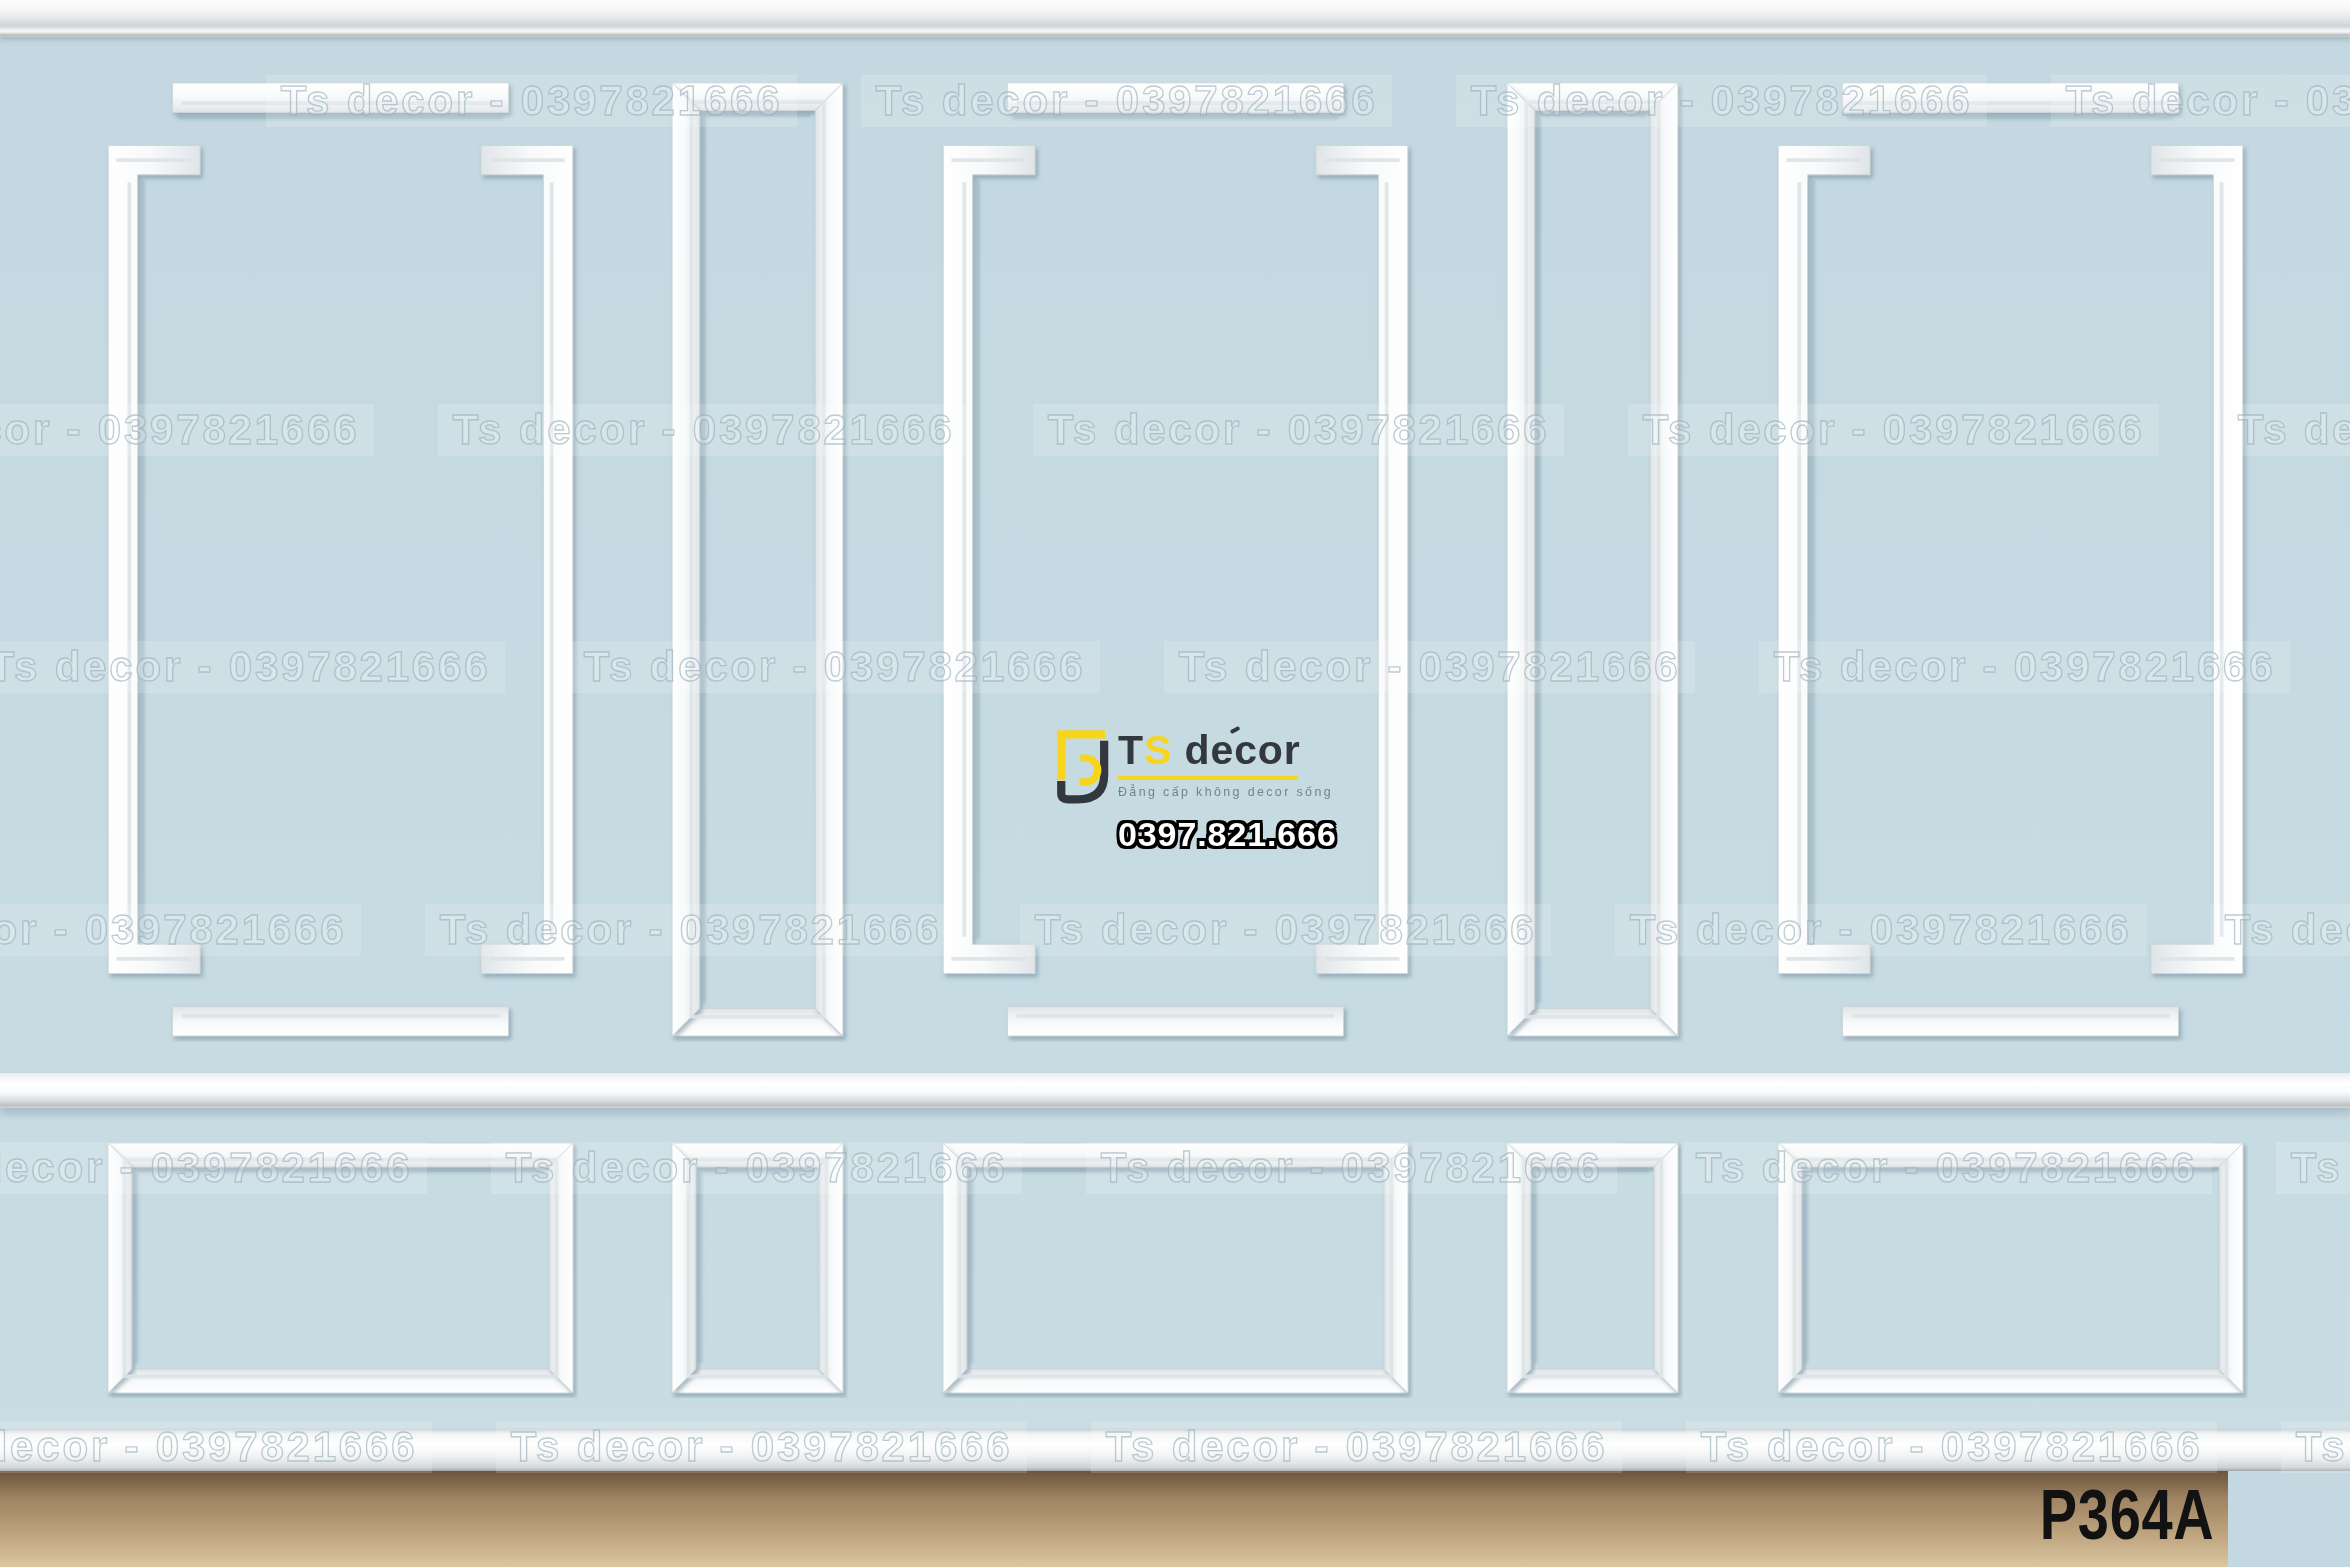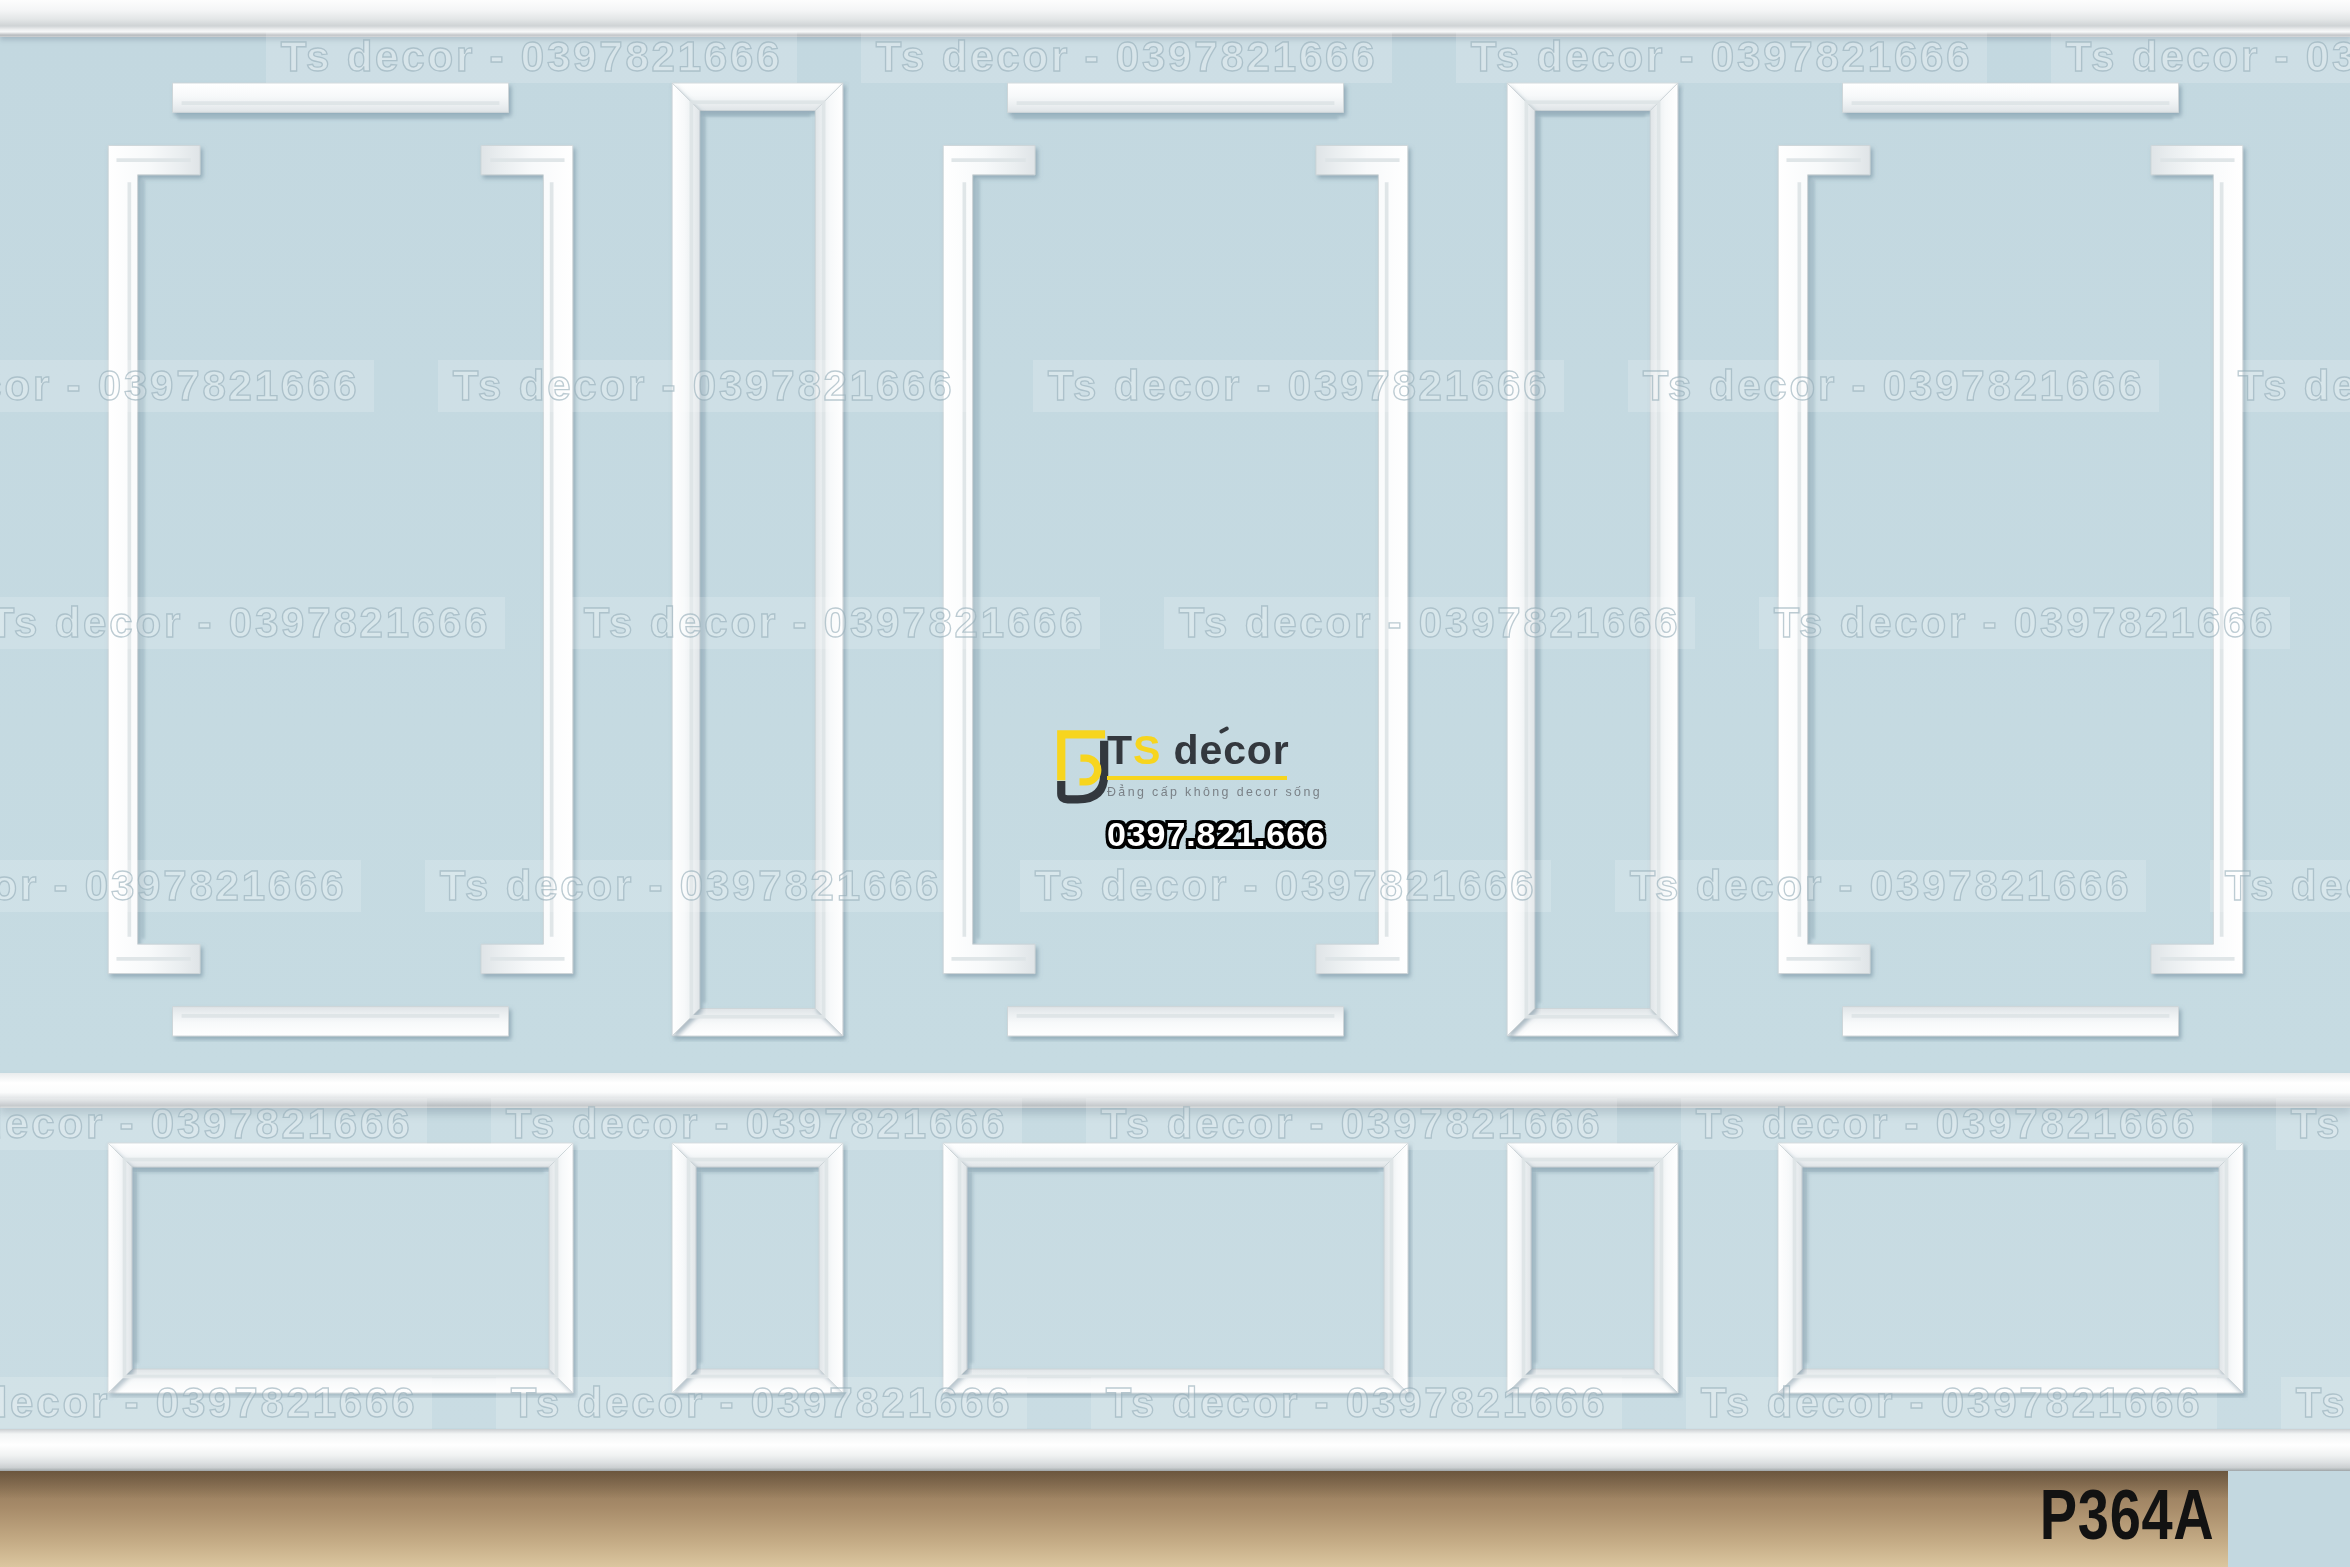--- a/index.html
+++ b/index.html
@@ -37,25 +37,25 @@
   .groove{fill:none;stroke:#dde3e6;stroke-width:4;opacity:.9;}
   .inshadow{fill:none;stroke:#6e8a9b;stroke-opacity:.30;stroke-width:4;}
 
   
   .wm-row{position:absolute;left:0;width:3122px;display:flex;gap:64px;
     white-space:nowrap;z-index:6;pointer-events:none;}
   .wm-row span{display:inline-block;padding:1.8px 14.7px;
     font-size:42px;font-weight:bold;letter-spacing:2.8px;line-height:48px;
     color:rgba(255,255,255,.22);
     -webkit-text-stroke:1.3px rgba(148,172,184,.62);
-    background:rgba(255,255,255,.17);}
+    background:rgba(255,255,255,.17);margin-top:44px;}
 
   
   .logo{position:absolute;left:1052px;top:729px;z-index:8;}
-  .logo-top{display:flex;align-items:flex-start;}
+  .logo-top{display:flex;align-items:flex-start;gap:11px;}
   .logo-mark{width:55px;height:84px;overflow:visible;flex:0 0 auto;}
   .logo-textcol{display:flex;flex-direction:column;align-items:flex-start;}
   .brand{font-size:41px;font-weight:bold;letter-spacing:0.9px;line-height:1.05;
     color:var(--brand-dark,#33383e);position:relative;}
   .brand .s{color:var(--accent,#f7d51e);}
   .brand .accent{position:absolute;width:10px;height:3.7px;
     background:var(--brand-dark,#33383e);transform:rotate(-28deg);
     left:112px;top:-0.9px;border-radius:1.8px;}
   .brand-underline{height:4.6px;background:var(--accent,#f7d51e);
     width:180px;margin:3.7px 0 4.6px;}

